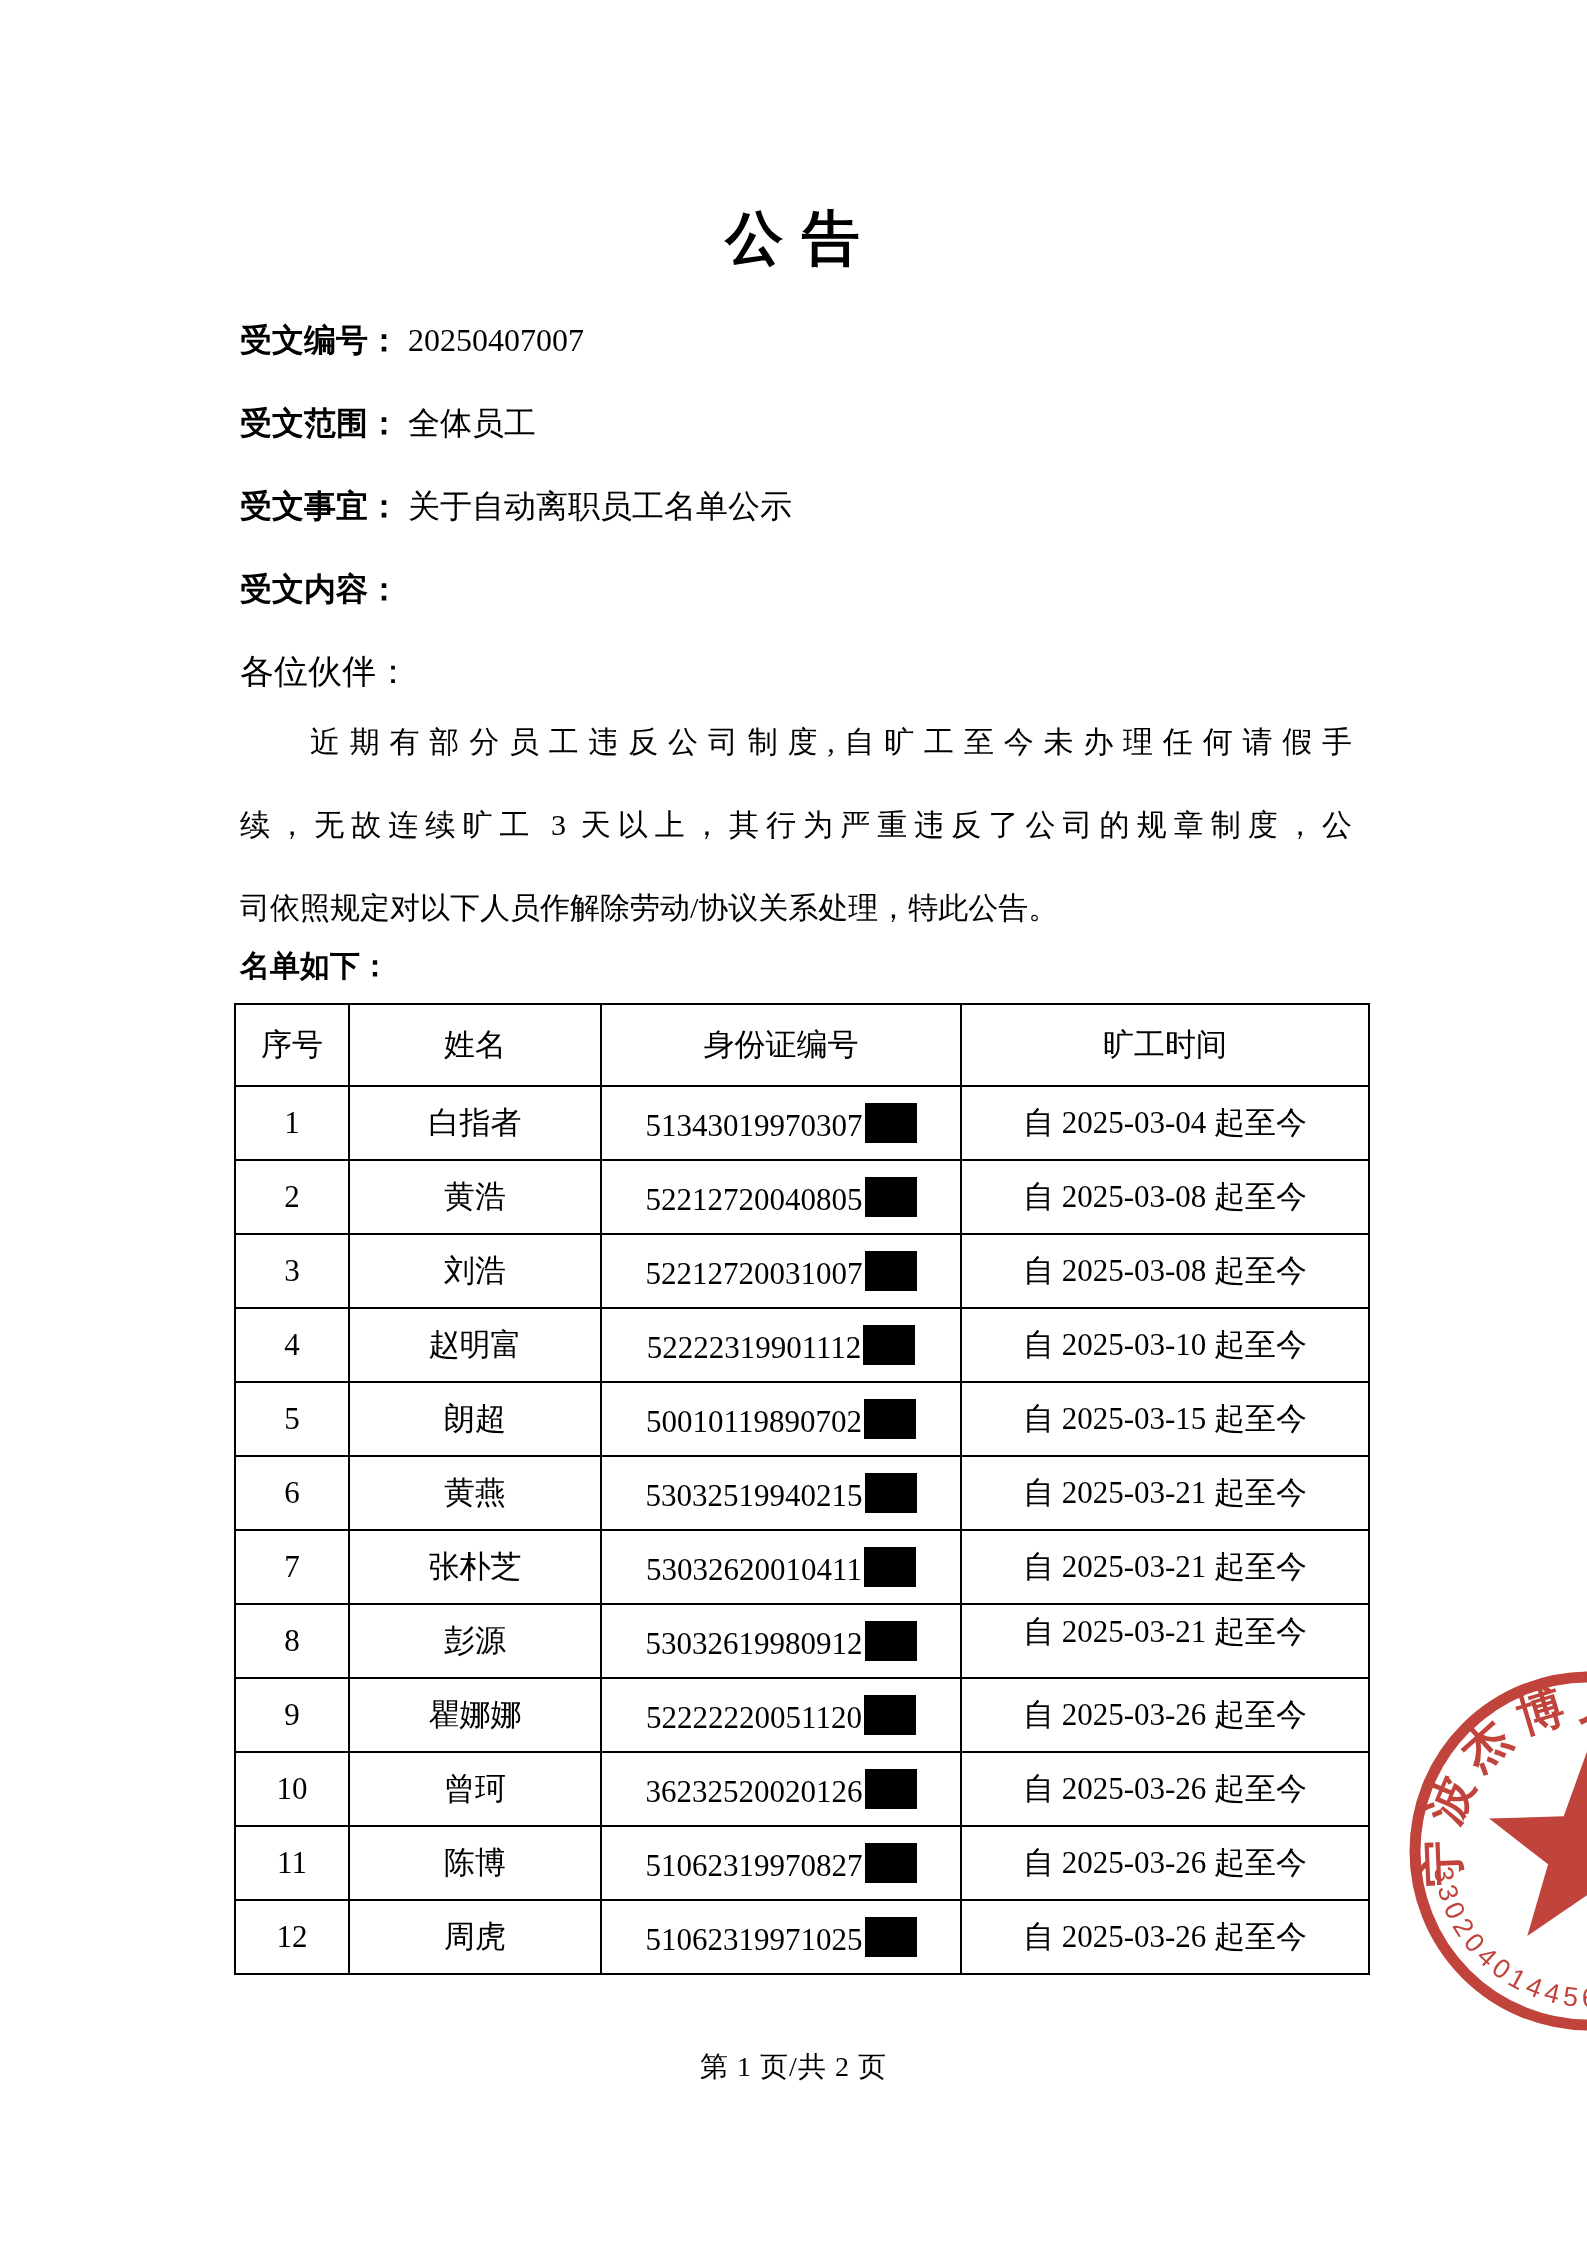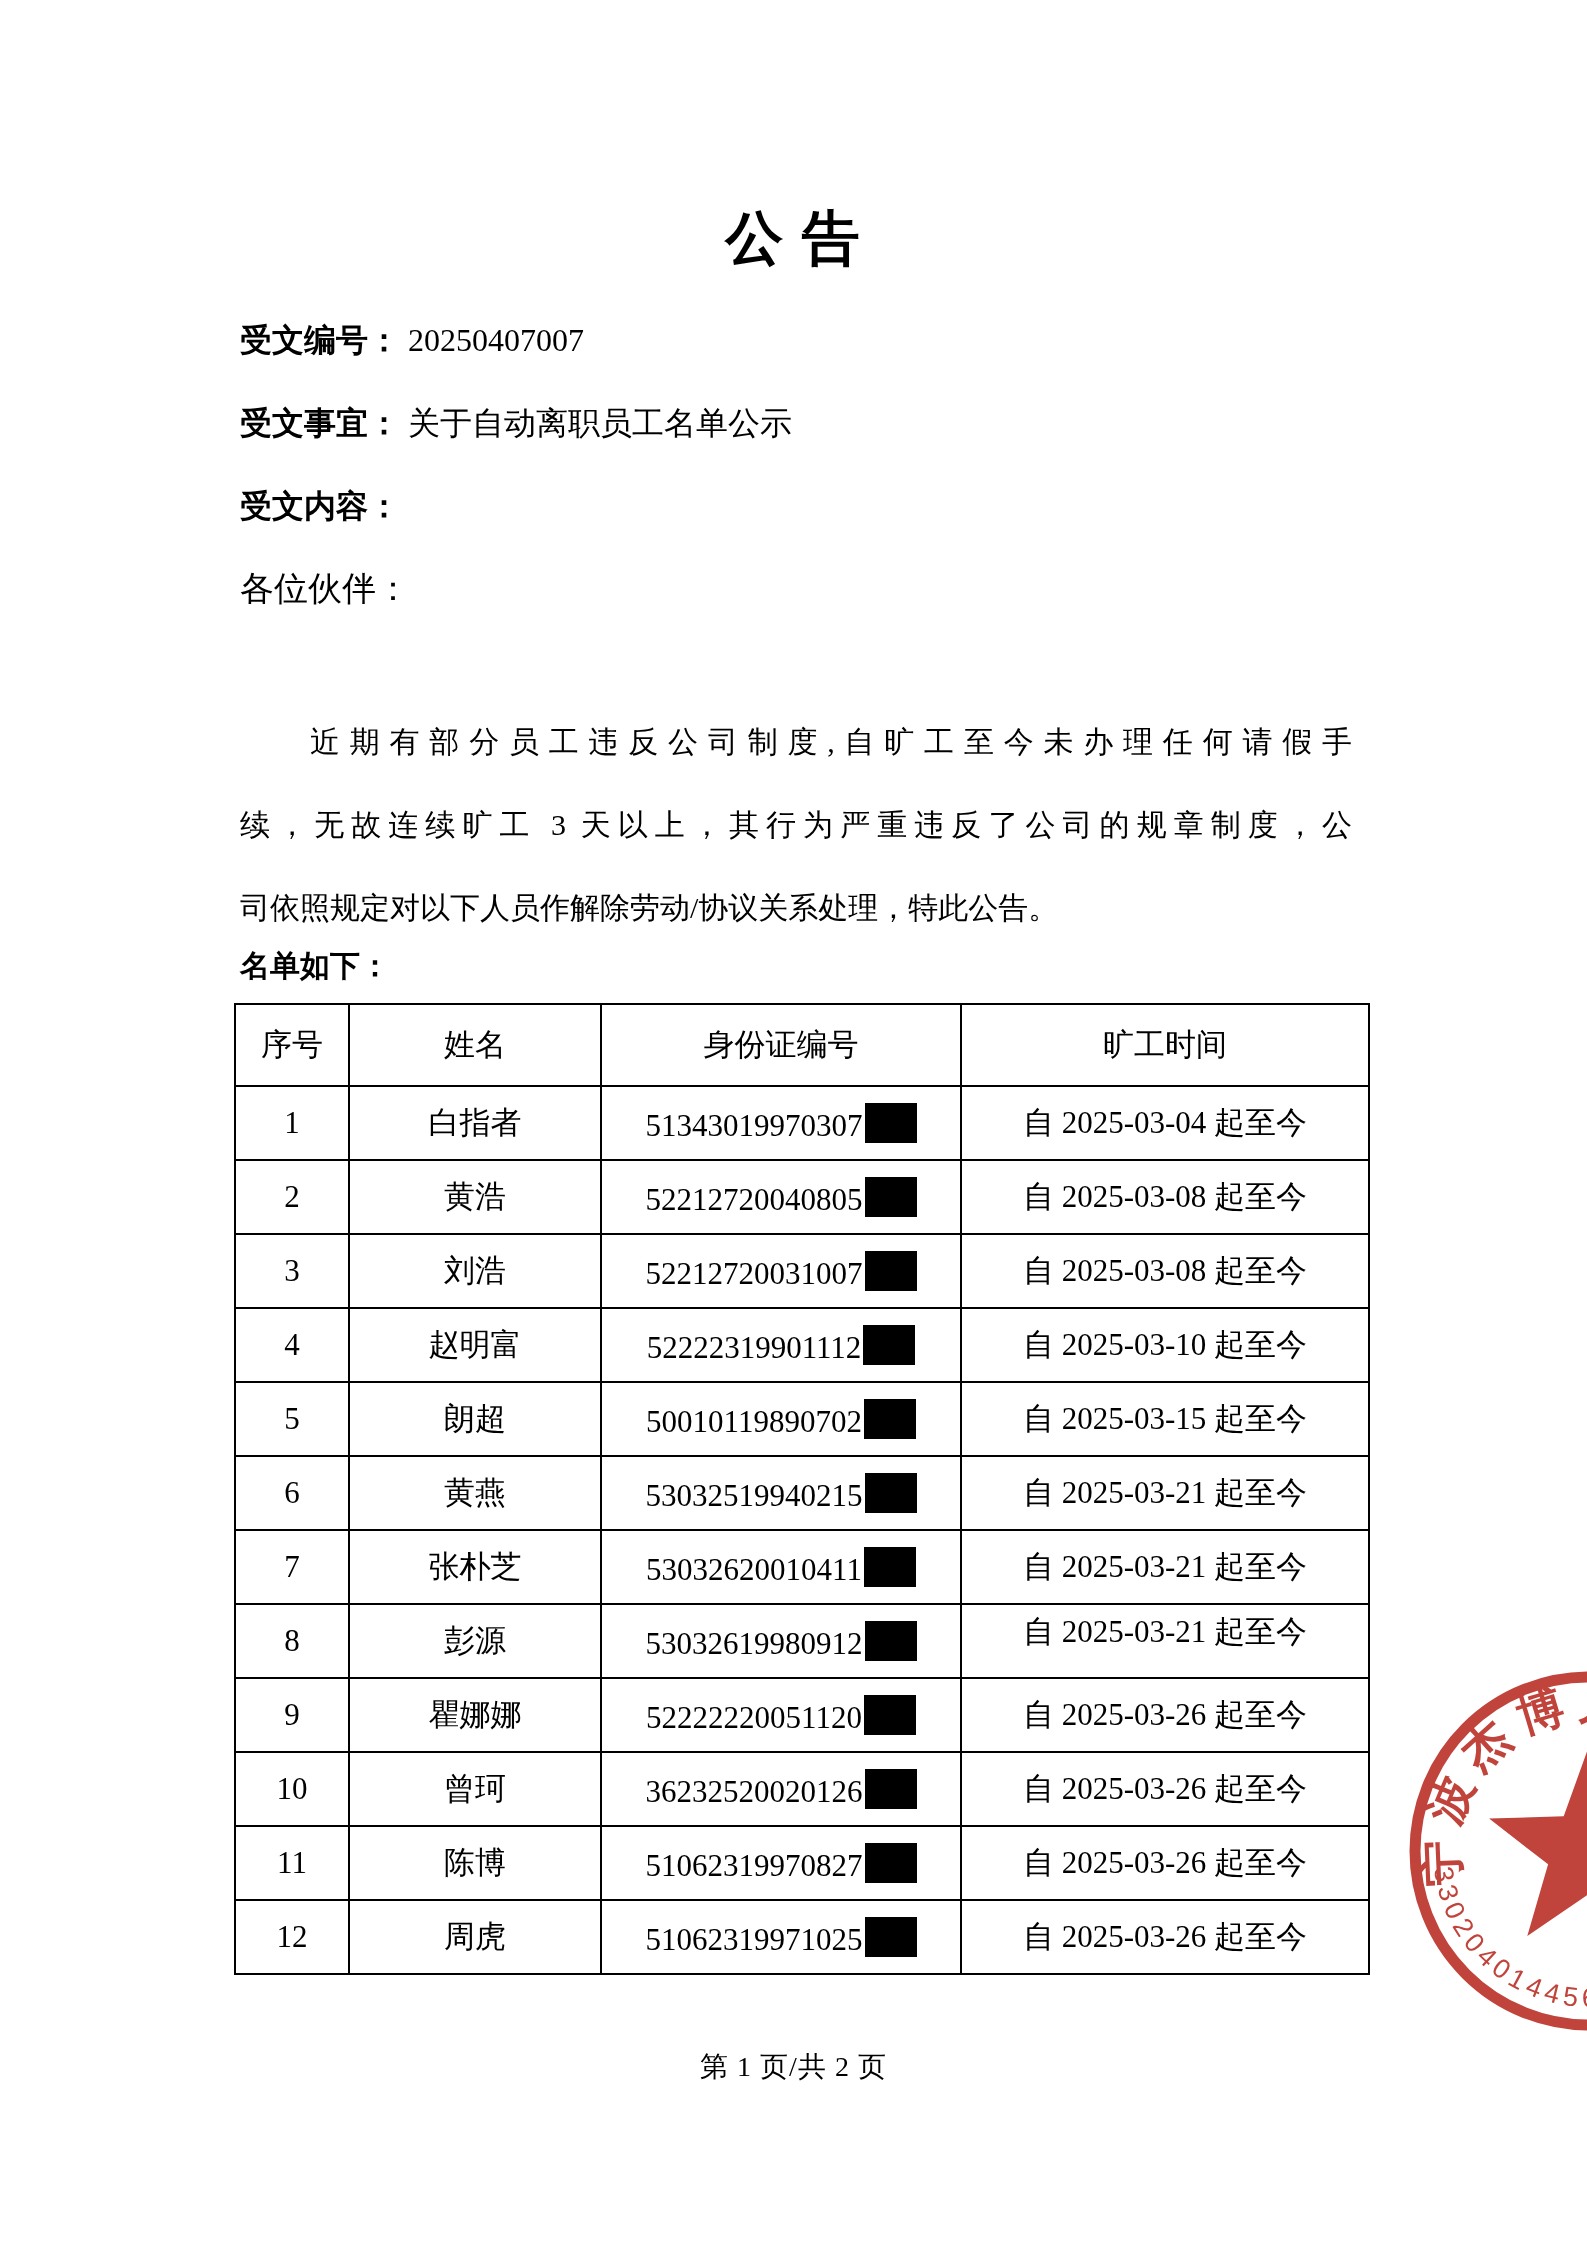--- a/index.html
+++ b/index.html
@@ -69,20 +69,23 @@
   .stamp .serial { font-family: "Liberation Sans", sans-serif; }
 </style>
 </head>
 <body>
 
 <h1 class="page-title">公  告</h1>
 
 <div class="meta-block">
   <div class="meta-line">
     <span class="meta-label">受文编号：</span><span class="meta-value">20250407007</span>
+  </div>
+  <div class="meta-line">
+    <span class="meta-label">受文范围：</span><span class="meta-value">全体员工</span>
   </div>
   <div class="meta-line">
     <span class="meta-label">受文事宜：</span><span class="meta-value">关于自动离职员工名单公示</span>
   </div>
   <div class="meta-line">
     <span class="meta-label">受文内容：</span><span class="meta-value"></span>
   </div>
   <div class="meta-line salutation">各位伙伴：</div>
 </div>
 

